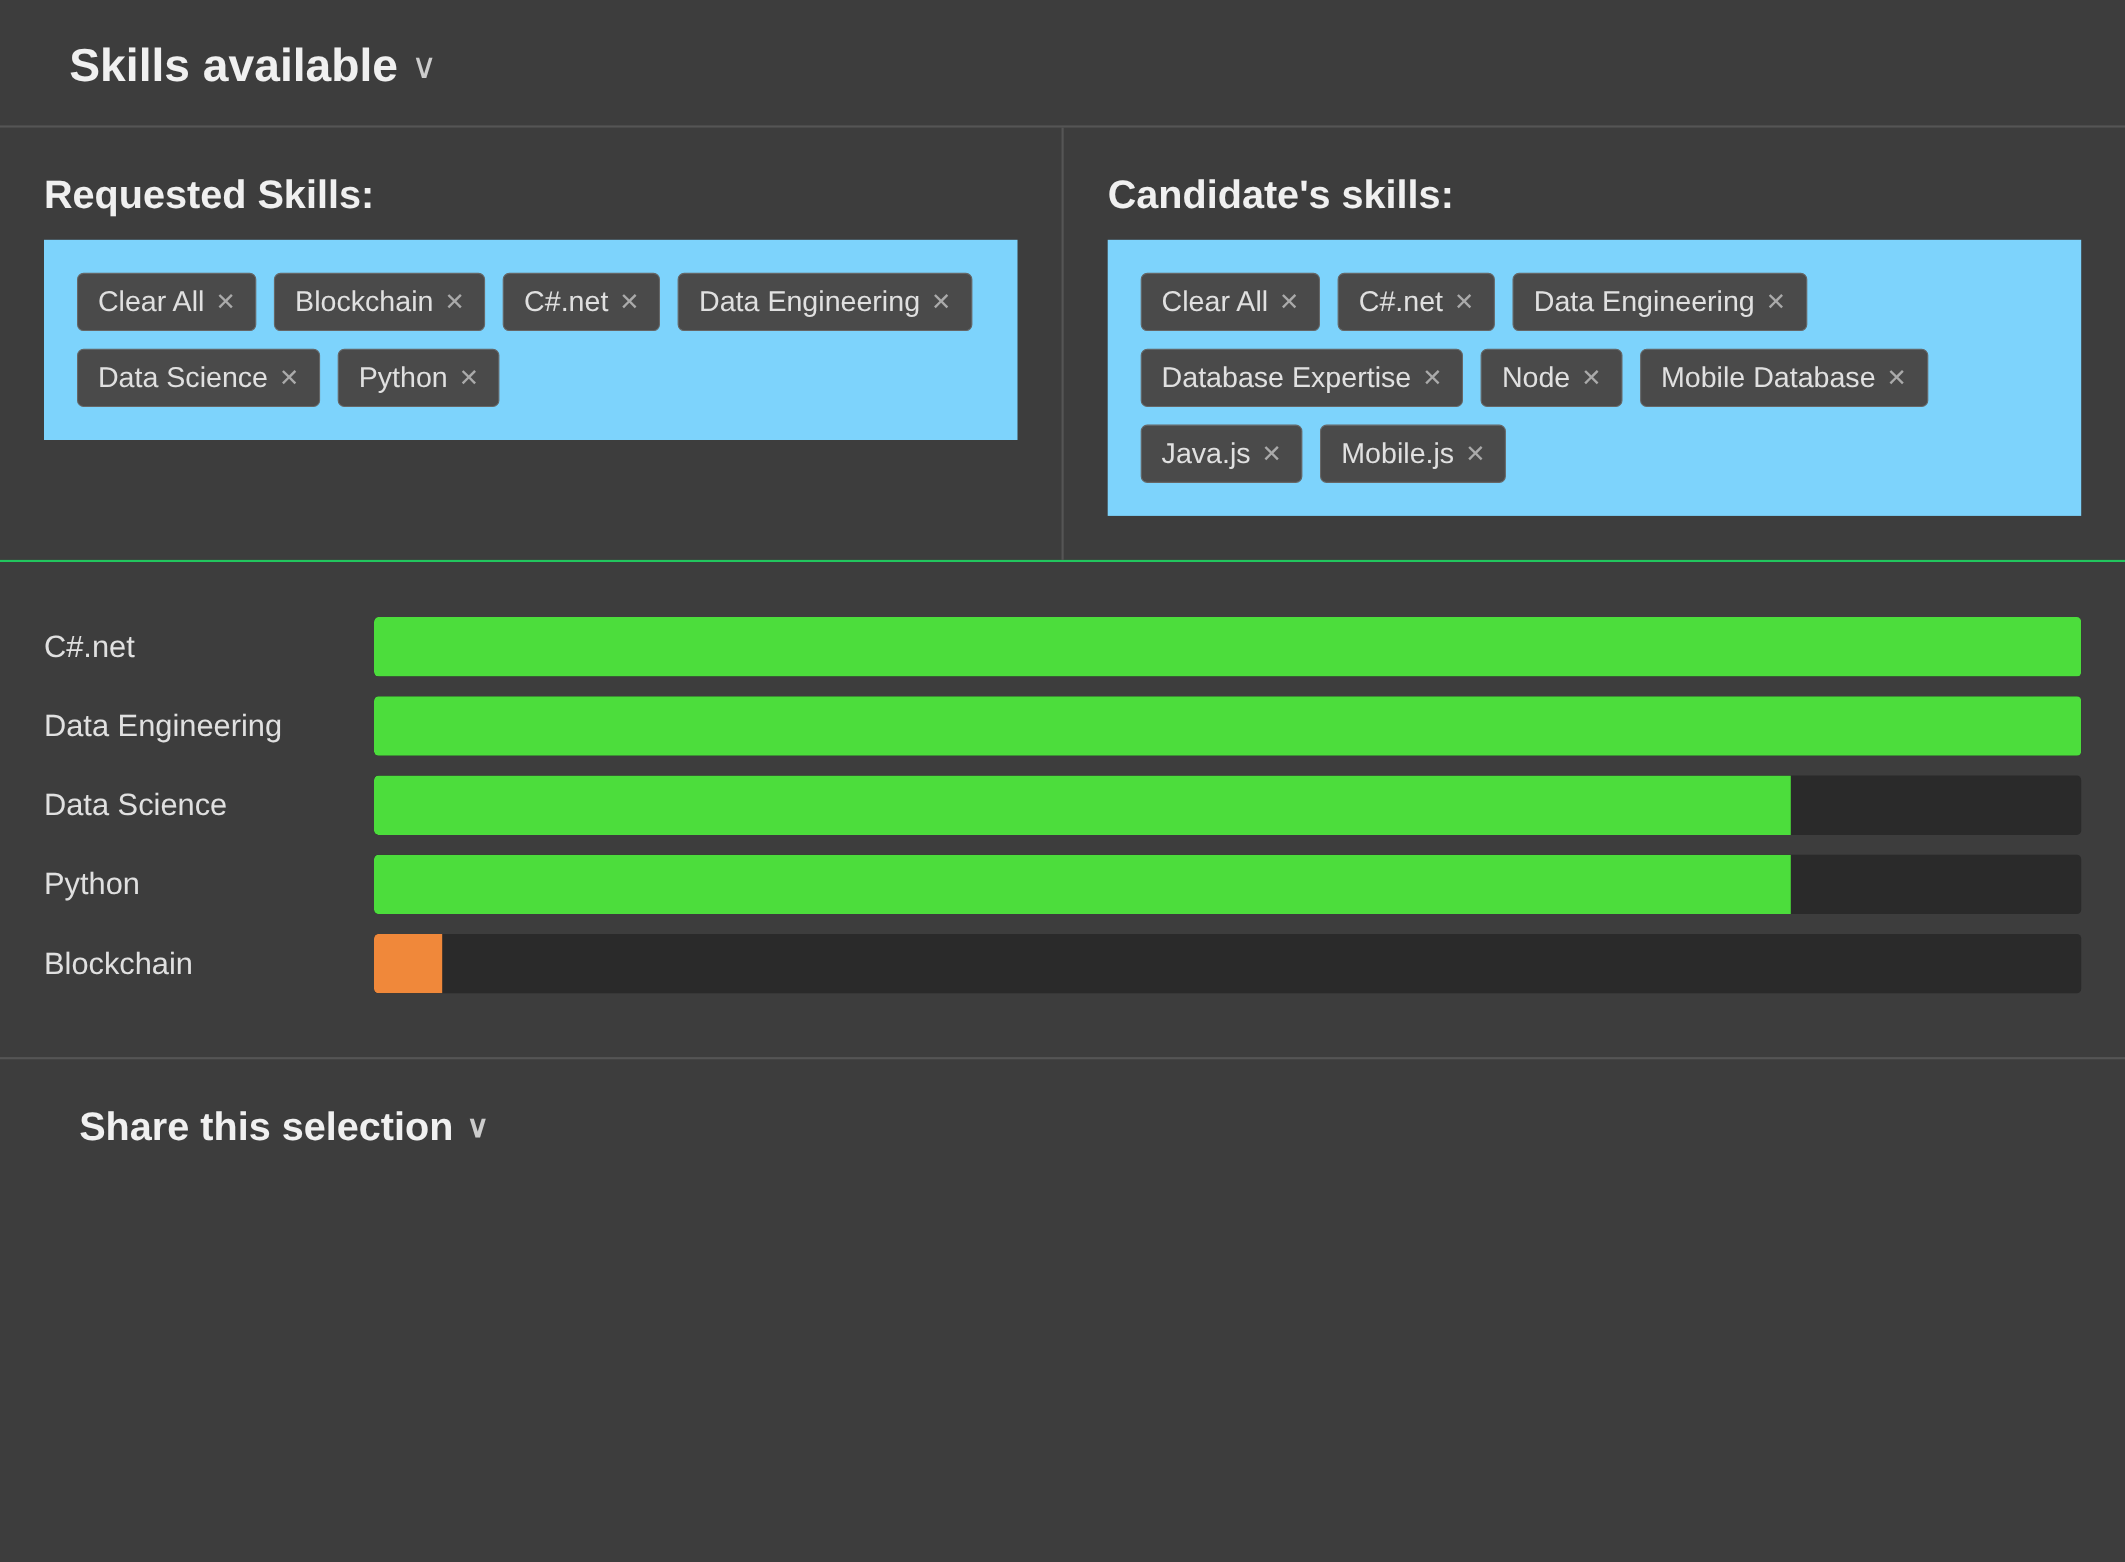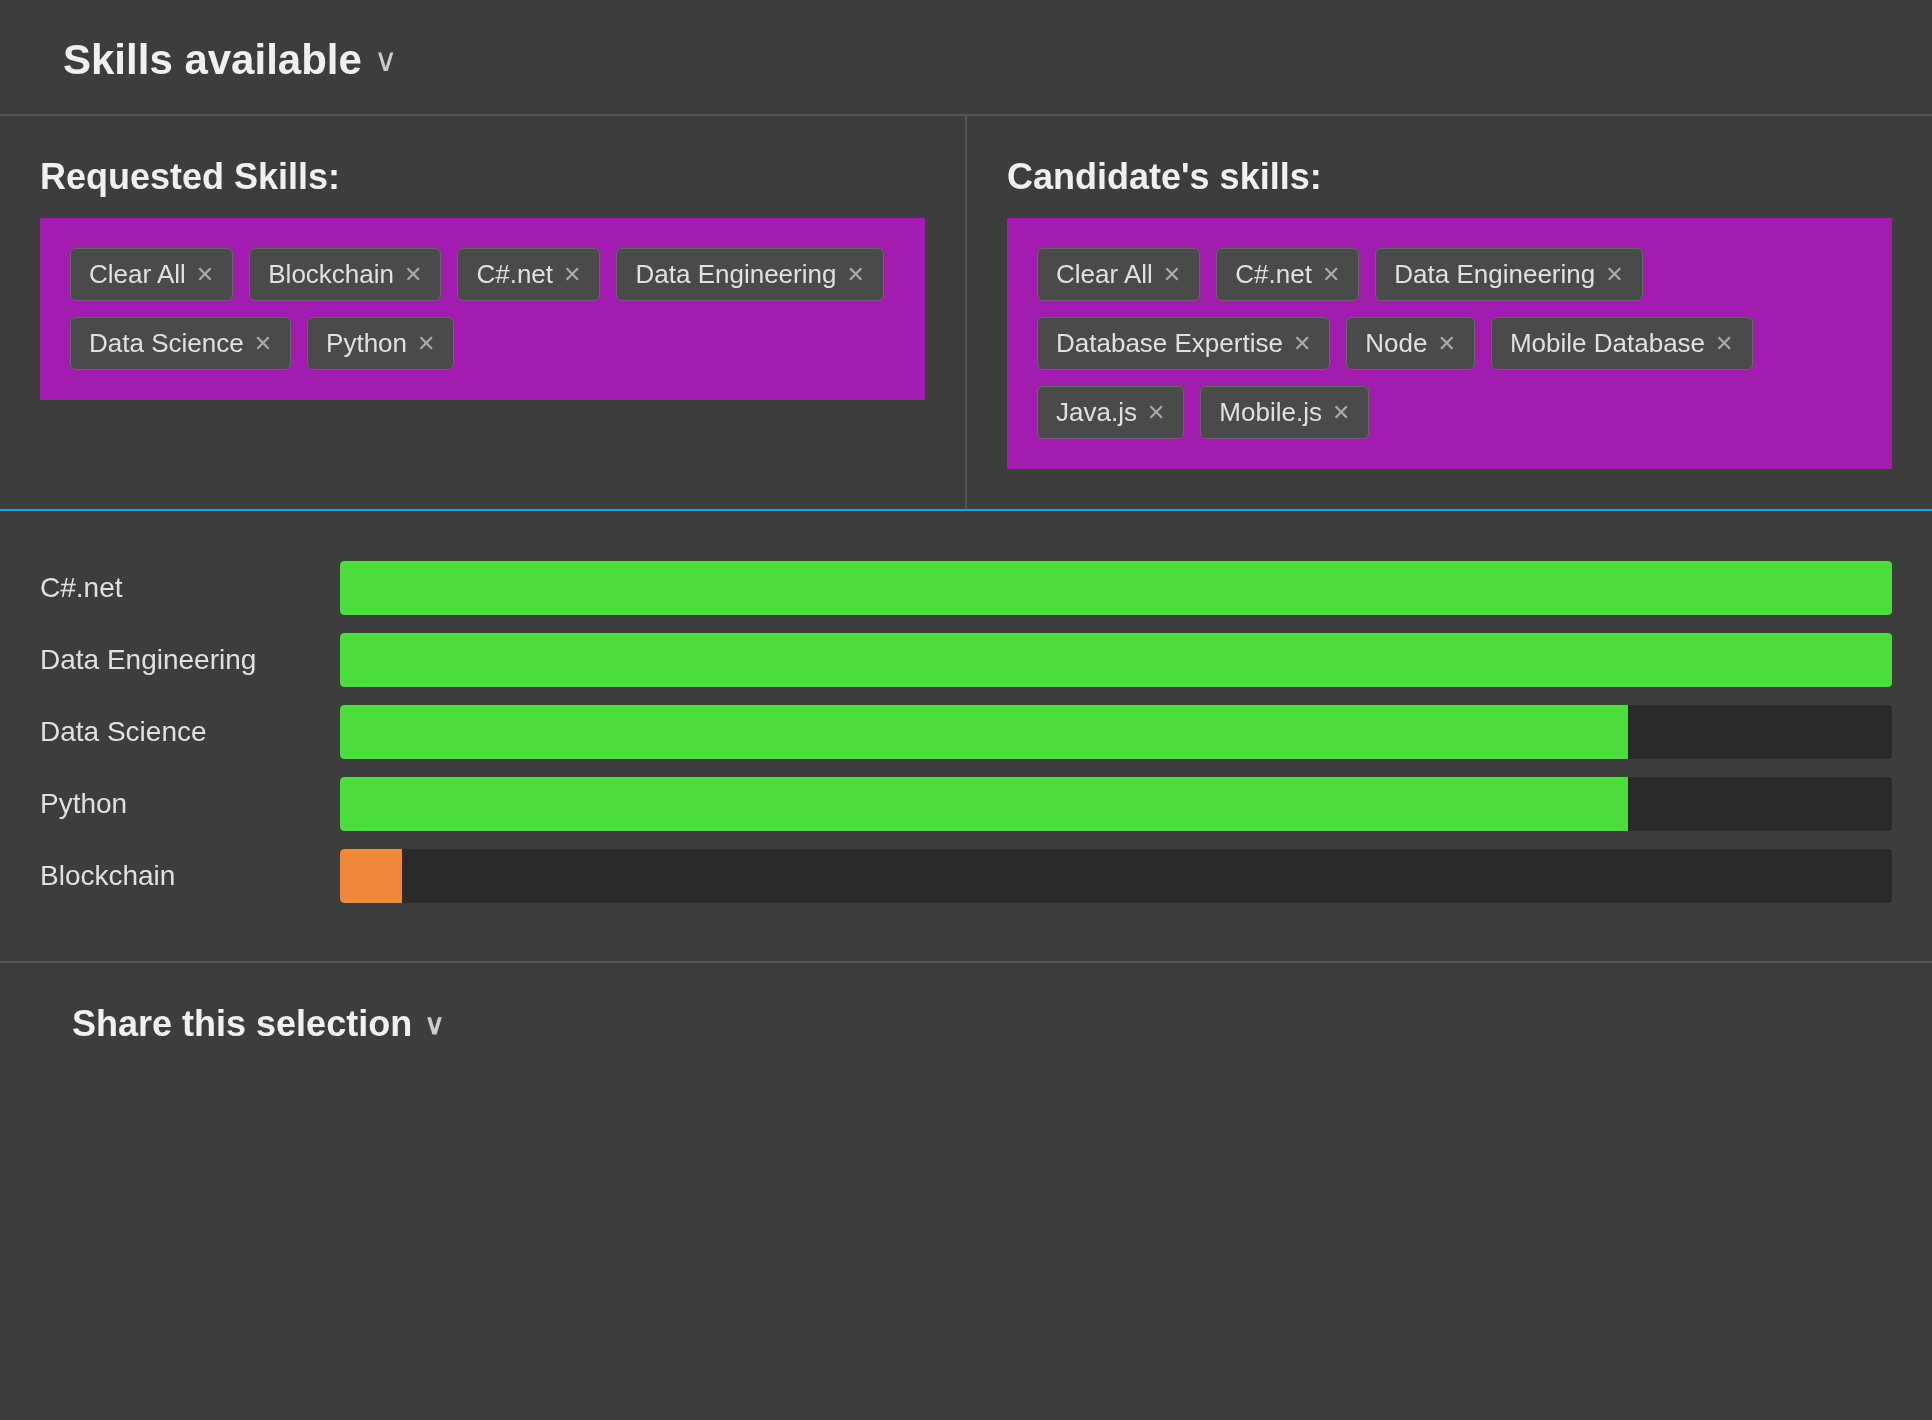--- a/index.html
+++ b/index.html
@@ -29,42 +29,42 @@
     }
 
     .header-title .chevron {
       font-size: 32px;
       color: #ccc;
       font-weight: 400;
     }
 
     .skills-section {
       display: flex;
-      border-bottom: 2px solid #0ea5e9;
+      border-bottom: 2px solid #22c55e;
     }
 
     .skills-panel {
       flex: 1;
       padding: 40px 40px 40px 40px;
       border-right: 2px solid #555;
     }
 
     .skills-panel:last-child {
       border-right: none;
     }
 
     .panel-title {
       font-size: 36px;
       font-weight: 600;
       color: #f0f0f0;
       margin-bottom: 20px;
     }
 
     .tags-area {
-      background-color: #a21caf;
+      background-color: #7dd3fc;
       padding: 30px 30px 30px 30px;
       display: flex;
       flex-wrap: wrap;
       gap: 16px;
       align-items: center;
       min-height: 100px;
     }
 
     .tag {
       display: inline-flex;

